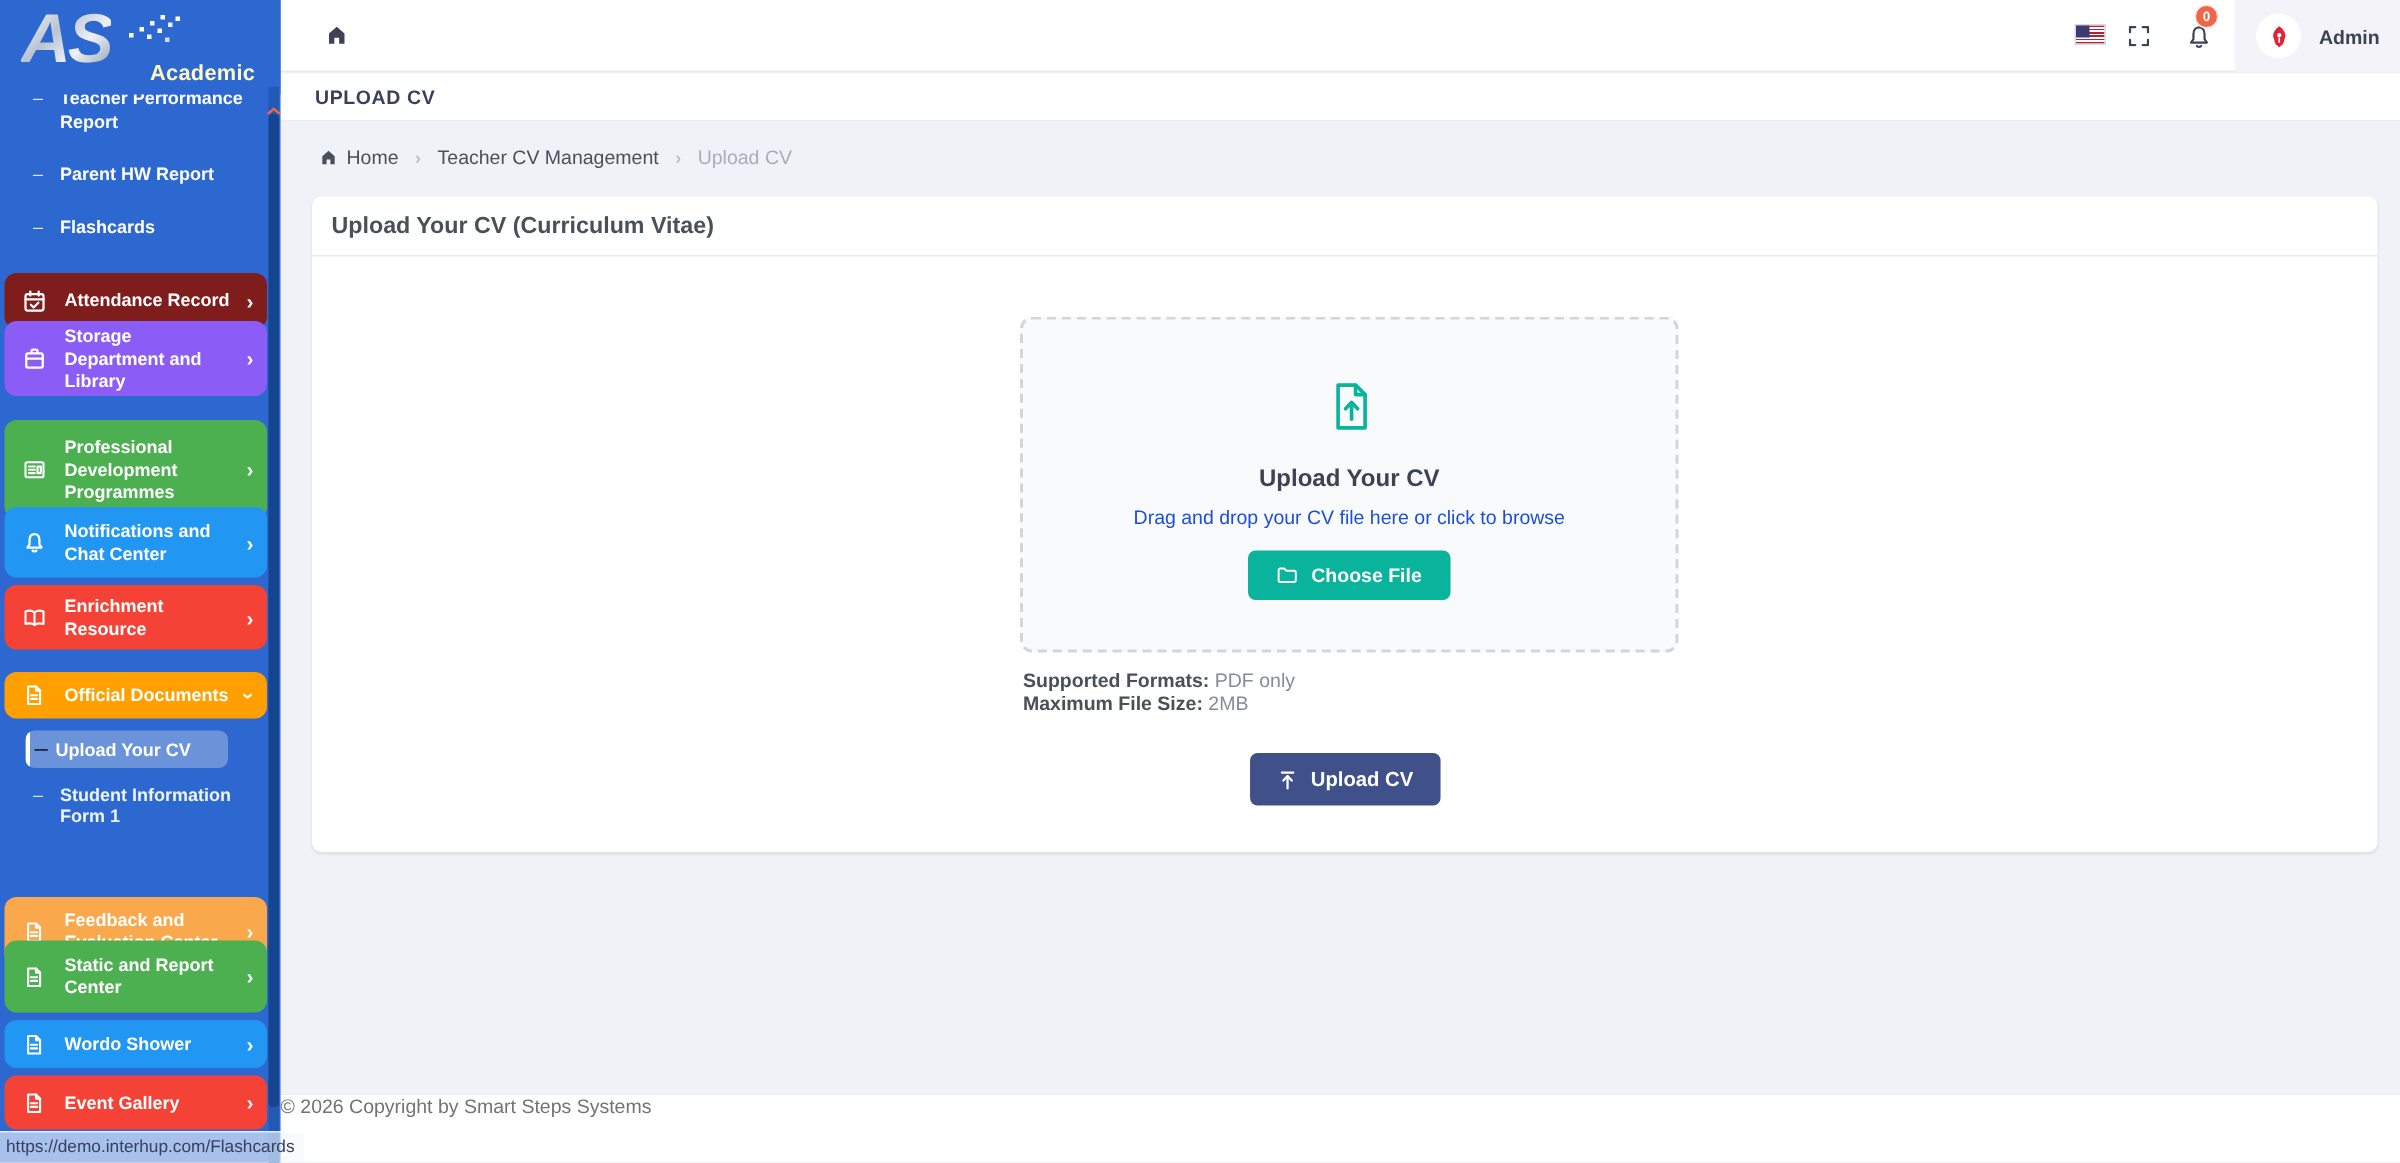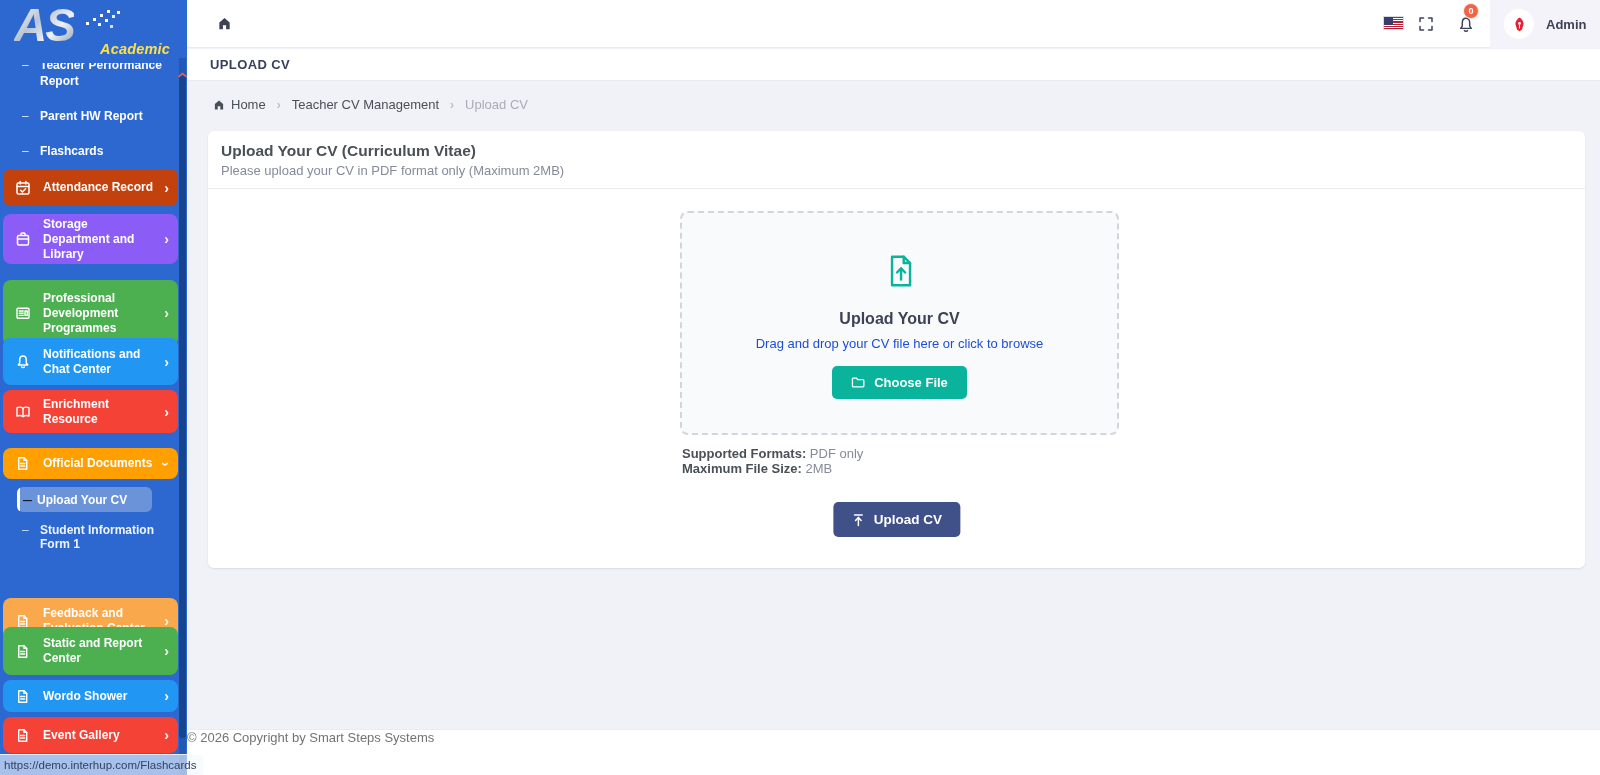--- a/index.html
+++ b/index.html
@@ -9,21 +9,21 @@
 
   
   .sidebar { position:absolute; left:0; top:0; width:187px; height:775px; background:#2c68d0; z-index:3; }
   .sb-logo { position:absolute; left:0; top:0; width:187px; height:63px; background:#2c68d0; z-index:6; }
   .logo-as { position:absolute; left:14px; top:-2px; font-size:46px; font-weight:700; font-style:italic;
              background:linear-gradient(135deg,#ffffff 5%,#b9c4d4 40%,#eef2f7 65%,#8f9dae 95%);
              -webkit-background-clip:text; background-clip:text; color:transparent; letter-spacing:-2px; }
   .logo-dots { position:absolute; left:86px; top:22px; width:3px; height:3px; background:#fff;
                box-shadow:7px -4px #fff, 14px -8px #fff, 21px -12px #fff, 12px 1px #fff, 19px -3px #fff,
                           26px -7px #e8f0ff, 24px 3px #cfe0ff, 31px -11px #fff; }
-  .logo-academic { position:absolute; left:100px; top:41px; color:#fde047; font-size:14.5px; font-weight:700; letter-spacing:.2px;font-style:italic; }
+  .logo-academic { position:absolute; left:100px; top:41px; color:#fef9c3; font-size:14.5px; font-weight:700; letter-spacing:.2px; }
 
   .sb-menu { position:absolute; inset:0; z-index:4; }
   .nav-link { position:absolute; left:0; width:178px; display:flex; color:#fdfeff; font-size:12px; font-weight:600; line-height:16px; }
   .nav-dash { width:18px; padding-left:0; margin-left:22px; opacity:.85; flex:none; font-weight:400; }
   .nav-link .nav-text { width:122px; }
   .nav-card { position:absolute; left:3px; width:175px; border-radius:8px; display:flex; align-items:center;
               padding:0 9px 0 12px; color:#fff; }
   .nav-ic { width:17px; flex:none; margin-right:11px; display:flex; align-items:center; }
   .nav-card .nav-text { width:112px; font-size:12px; font-weight:600; line-height:15px; color:#fff; }
   .nav-chev { margin-left:auto; font-size:14px; font-weight:700; line-height:1; opacity:.95; }
@@ -107,21 +107,21 @@
     </div>
     <div class="nav-link clickable" style="top:108px;">
       <span class="nav-dash">–</span>
       <span class="nav-text">Parent HW Report</span>
     </div>
     <div class="nav-link clickable" style="top:143px;">
       <span class="nav-dash">–</span>
       <span class="nav-text">Flashcards</span>
     </div>
 
-    <div class="nav-card clickable" style="top: 169px; height: 37px; background: #c2410c;">
+    <div class="nav-card clickable" style="top: 182px; height: 37px; background: #7f1d1d;">
       <span class="nav-ic">
         <svg width="16" height="16" viewBox="0 0 16 16" fill="none" stroke="#fff" stroke-width="1.5" stroke-linecap="round" stroke-linejoin="round">
           <rect x="2" y="3" width="12" height="11" rx="1.5"></rect>
             <line x1="2" y1="6.6" x2="14" y2="6.6"></line>
           <line x1="5.2" y1="1.4" x2="5.2" y2="4"></line>
             <line x1="10.8" y1="1.4" x2="10.8" y2="4"></line>
           <path d="M5.6 10.2 L7.4 12 L10.6 8.8"></path>
         </svg>
       </span>
       <span class="nav-text">Attendance Record</span>
@@ -322,21 +322,20 @@
     </span>
     <span class="bc-sep">›</span>
     <span class="bc-item clickable">Teacher CV Management</span>
     <span class="bc-sep">›</span>
     <span class="bc-item bc-active">Upload CV</span>
   </div>
 
   <div class="card">
     <div class="card-header">
       <div class="card-title">Upload Your CV (Curriculum Vitae)</div>
-      <div class="card-sub">Please upload your CV in PDF format only (Maximum 2MB)</div>
     </div>
 
     <div class="dropzone clickable">
       <div class="dz-icon">
         <svg width="36" height="36" viewBox="0 0 34 34" fill="none" stroke="#0ab39c" stroke-width="2.3" stroke-linecap="round" stroke-linejoin="round">
           <path d="M9.5 3.5 H20.5 L26.5 9.5 V30.5 H9.5 Z"></path>
           <path d="M20.5 3.5 V9.5 H26.5"></path>
           <line x1="18" y1="25" x2="18" y2="15"></line>
           <path d="M14.2 18.4 L18 14.4 L21.8 18.4"></path>
         </svg>

